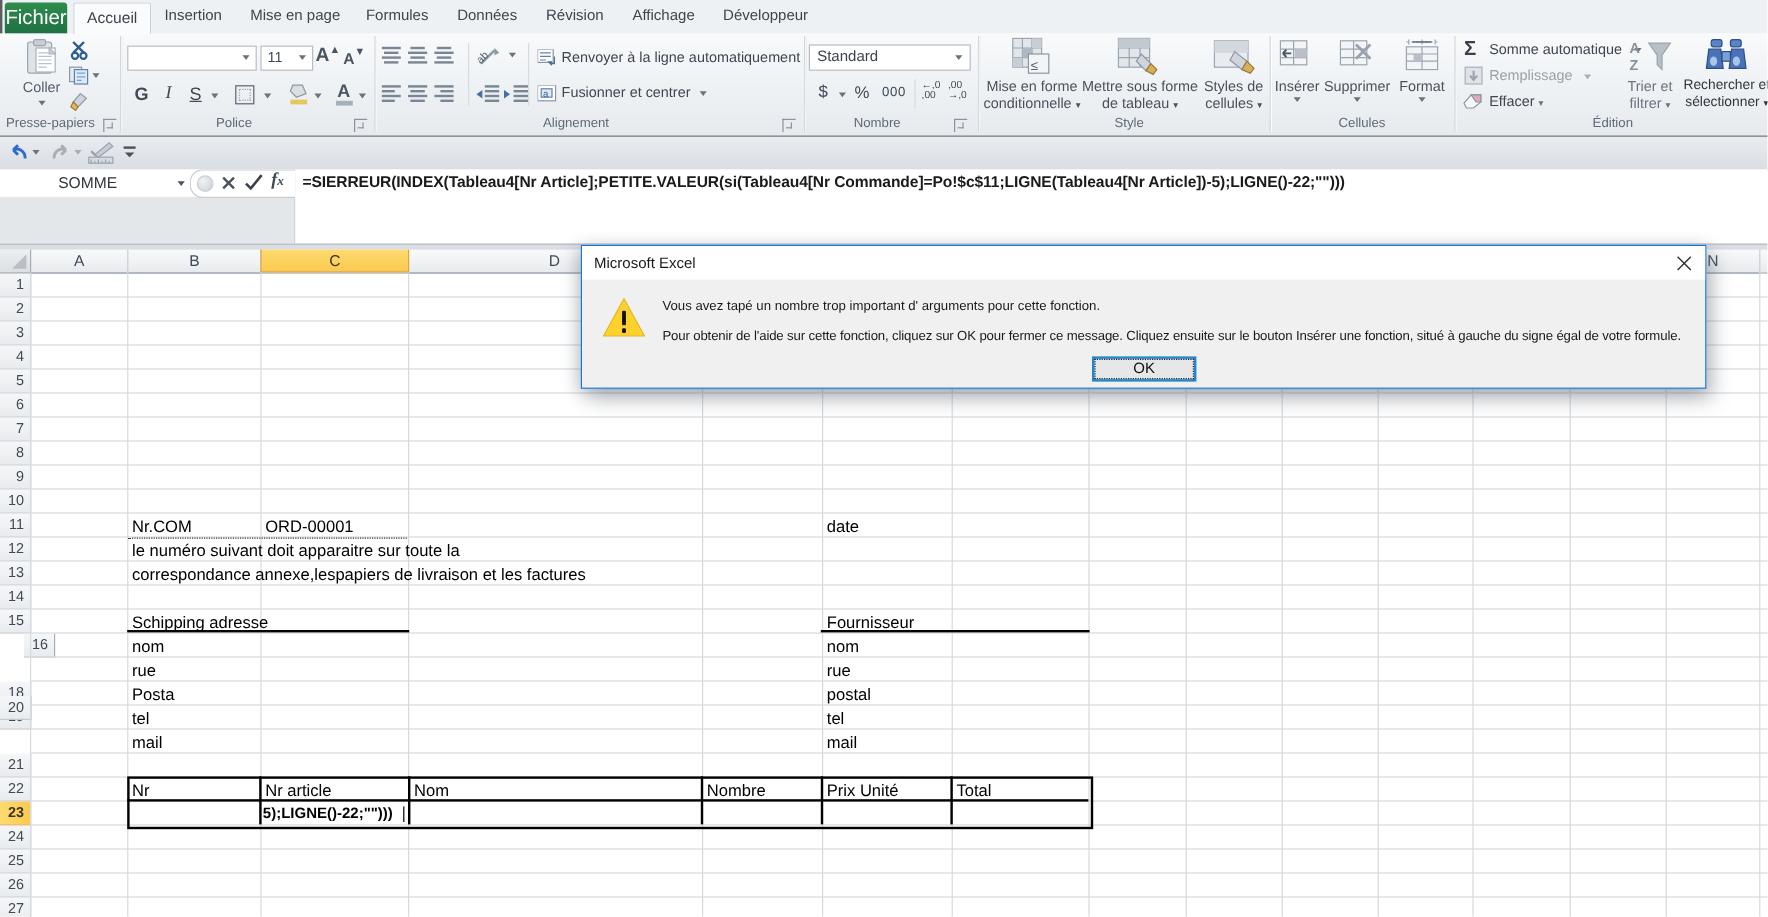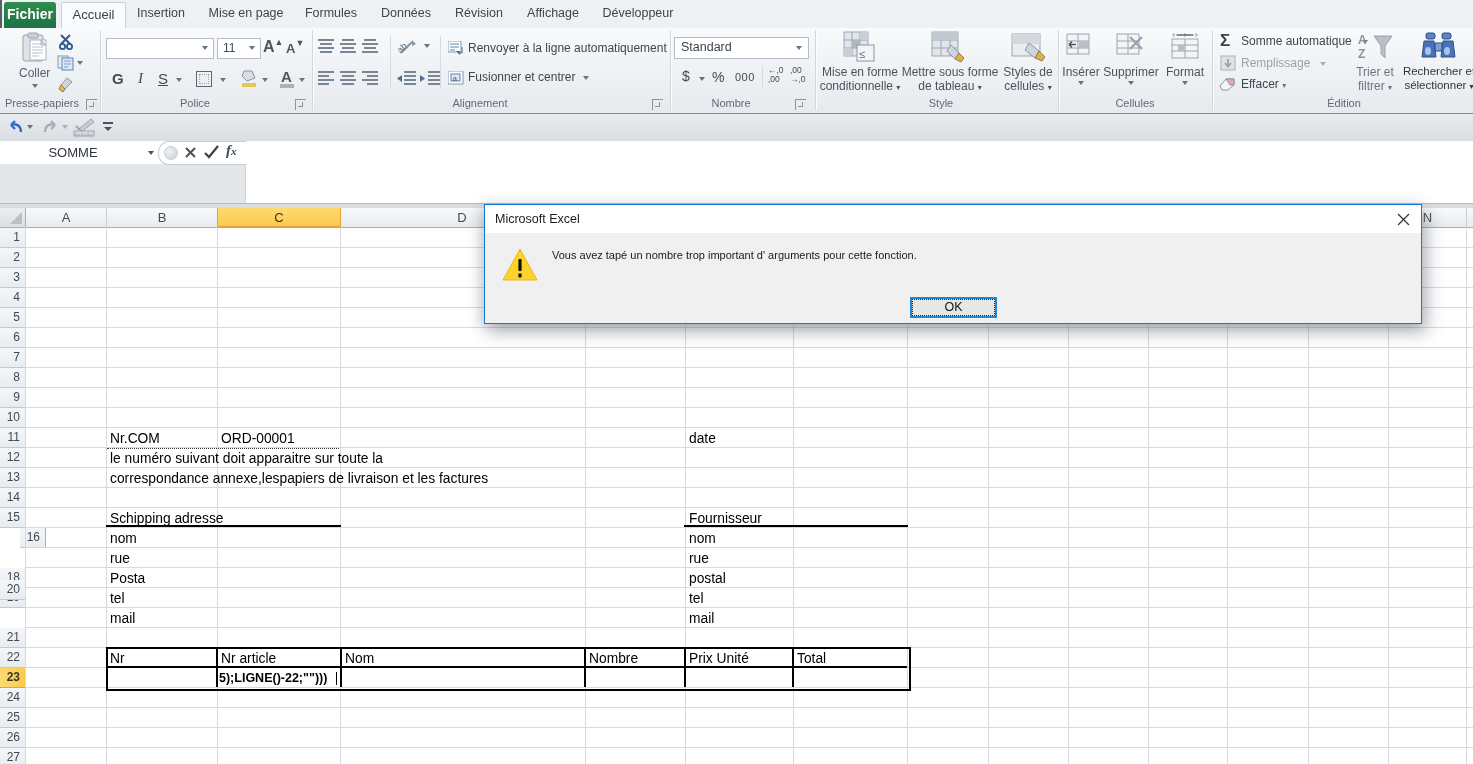--- a/index.html
+++ b/index.html
@@ -1,20 +1,20 @@
 <!DOCTYPE html>
 <html><head>
 <meta charset="utf-8">
 <style>
 html,body{margin:0;padding:0;}
 body{width:1473px;height:764px;overflow:hidden;font-family:"Liberation Sans",sans-serif;position:relative;background:#fff;}
 .abs{position:absolute;}
 
 #tabbar{left:0;top:0;width:1473px;height:28px;background:#eef1f4;}
-#fichier{left:4px;top:2px;width:52px;height:26px;background:linear-gradient(#2f8c4c,#1e7145);border-radius:3px 3px 0 0;color:#fff;font-weight:bold;font-size:14px;text-align:center;line-height:25px;}
+#fichier{left:4px;top:2px;width:52px;height:26px;background:linear-gradient(#2f8c4c,#1e7145);border-radius:3px 3px 0 0;color:#fff;font-weight:normal;font-size:17px;text-align:center;line-height:25px;}
 #accueil{left:61px;top:2px;width:63px;height:26px;background:#fafbfc;border:1px solid #c9d0d7;border-bottom:none;border-radius:2px 2px 0 0;color:#3c414b;font-size:13px;text-align:center;line-height:24px;}
 .tab{top:0;height:28px;color:#3f444d;font-size:12.5px;line-height:27px;text-align:center;}
 
 #ribbon{left:0;top:28px;width:1473px;height:85px;background:linear-gradient(#f8fafb,#eef1f4 55%,#e6eaee);border-bottom:1px solid #9aa0a8;}
 .gsep{top:2px;width:1px;height:80px;background:#d2d7dc;border-right:1px solid #fbfcfd;}
 .glabel{top:69px;height:14px;font-size:11px;color:#5f6a76;text-align:center;}
 .launch{top:69px;width:10px;height:10px;border-left:1px solid #8b939c;border-top:1px solid #8b939c;}
 .launch:after{content:"";position:absolute;left:2px;top:2px;width:4px;height:4px;border-right:1px solid #8b939c;border-bottom:1px solid #8b939c;}
 .rtxt{font-size:12px;color:#3f4650;white-space:nowrap;}
 .rtxt2{font-size:12px;color:#4a525c;white-space:nowrap;text-align:center;}
@@ -364,20 +364,21 @@
   <div class="abs dar" style="left:148px;top:10px;border-top-color:#4a525c;"></div>
   <div class="abs" style="left:158px;top:0px;width:87px;height:22px;border:1px solid #c9ced4;border-right:none;border-radius:11px 0 0 11px;background:#fff;"></div>
   <div class="abs" style="left:164px;top:5px;width:12px;height:12px;border-radius:50%;background:radial-gradient(circle at 4px 4px,#f2f3f5,#c9ced4);border:1px solid #c9ced4;"></div>
   <svg class="abs" style="left:183px;top:4px;" width="15" height="15" viewBox="0 0 15 15">
       <path d="M3 3 L12 12 M12 3 L3 12" stroke="#4a525c" stroke-width="2"></path>
     </svg>
   <svg class="abs" style="left:203px;top:3px;" width="17" height="16" viewBox="0 0 17 16">
       <path d="M2 9 L6 13 L15 2" fill="none" stroke="#3a424c" stroke-width="2.2"></path>
     </svg>
   <div class="abs" style="left:226px;top:1px;font-size:15px;font-style:italic;font-family:'Liberation Serif',serif;font-weight:bold;color:#3e4a56;">f<span style="font-size:11px;">x</span></div>
+  <div class="abs" style="left:252px;top:3px;font-size:13px;font-weight:bold;color:#1a1a1a;white-space:nowrap;letter-spacing:-0.08px;" id="formula">=SIERREUR(INDEX(Tableau4[Nr Article];PETITE.VALEUR(si(Tableau4[Nr Commande]=Po!$c$11;LIGNE(Tableau4[Nr Article])-5);LIGNE()-22;"")))</div>
 </div>
 <div class="abs" id="fsep"></div>
 
 <div class="abs" id="sheet">
 
 <div class="abs" style="left:0;top:208px;width:1473px;height:19px;background:linear-gradient(#f8f9fa,#e8ebee);border-bottom:1px solid #a5adb5;"></div>
 <div class="abs" style="left:0;top:208px;width:25px;height:19px;background:linear-gradient(#eceef0,#dcdfe3);border-right:1px solid #a5adb5;border-bottom:1px solid #a5adb5;"></div>
 <svg class="abs" style="left:9px;top:212px;" width="14" height="13" viewBox="0 0 14 13">
       <path d="M13 0 L13 12 L1 12 Z" fill="#b8bfc6"></path>
     </svg>
@@ -500,14 +501,15 @@
   <div class="abs" style="left:10px;top:7px;font-size:12.5px;color:#1a1a1a;">Microsoft Excel</div>
   <svg class="abs" style="left:912px;top:8px;" width="13" height="13" viewBox="0 0 13 13">
       <path d="M1 1 L12 12 M12 1 L1 12" stroke="#333" stroke-width="1.2"></path>
     </svg>
   <svg class="abs" style="left:17px;top:42px;" width="36" height="36" viewBox="0 0 36 36">
    <path d="M18 2 L35 33 L1 33 Z" fill="#fdd22c" stroke="#e8b71d" stroke-width="1"></path>
    <rect x="16.4" y="12" width="3.2" height="12" rx="1" fill="#111"></rect>
    <rect x="16.4" y="26.5" width="3.2" height="4" rx="1" fill="#111"></rect>
   </svg>
   <div class="abs" style="left:67px;top:44px;font-size:11px;color:#1a1a1a;white-space:nowrap;">Vous avez tapé un nombre trop important d' arguments pour cette fonction.</div>
+  <div class="abs" style="left:67px;top:69px;font-size:11px;color:#1a1a1a;white-space:nowrap;letter-spacing:-0.12px;">Pour obtenir de l'aide sur cette fonction, cliquez sur OK pour fermer ce message. Cliquez ensuite sur le bouton Insérer une fonction, situé à gauche du signe égal de votre formule.</div>
   <div class="abs" style="left:425px;top:92px;width:83px;height:17px;background:#e7e7e7;border:2px solid #1e88d2;outline:1px dotted #222;outline-offset:-3px;font-size:12.5px;color:#111;text-align:center;line-height:17px;">OK</div>
 </div>
 
 </body></html>

